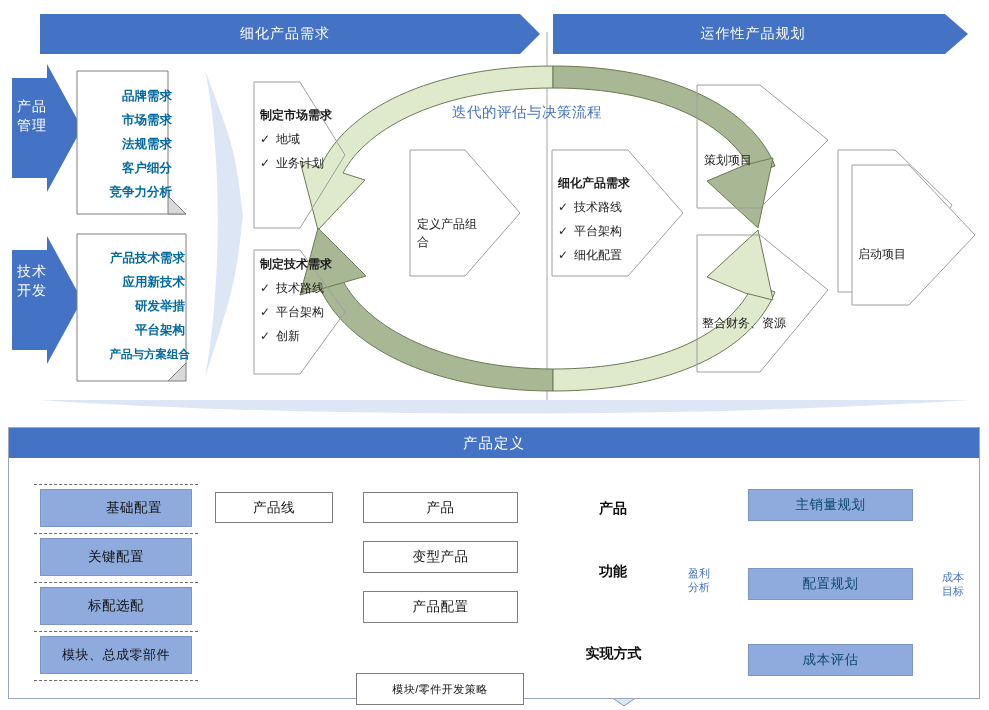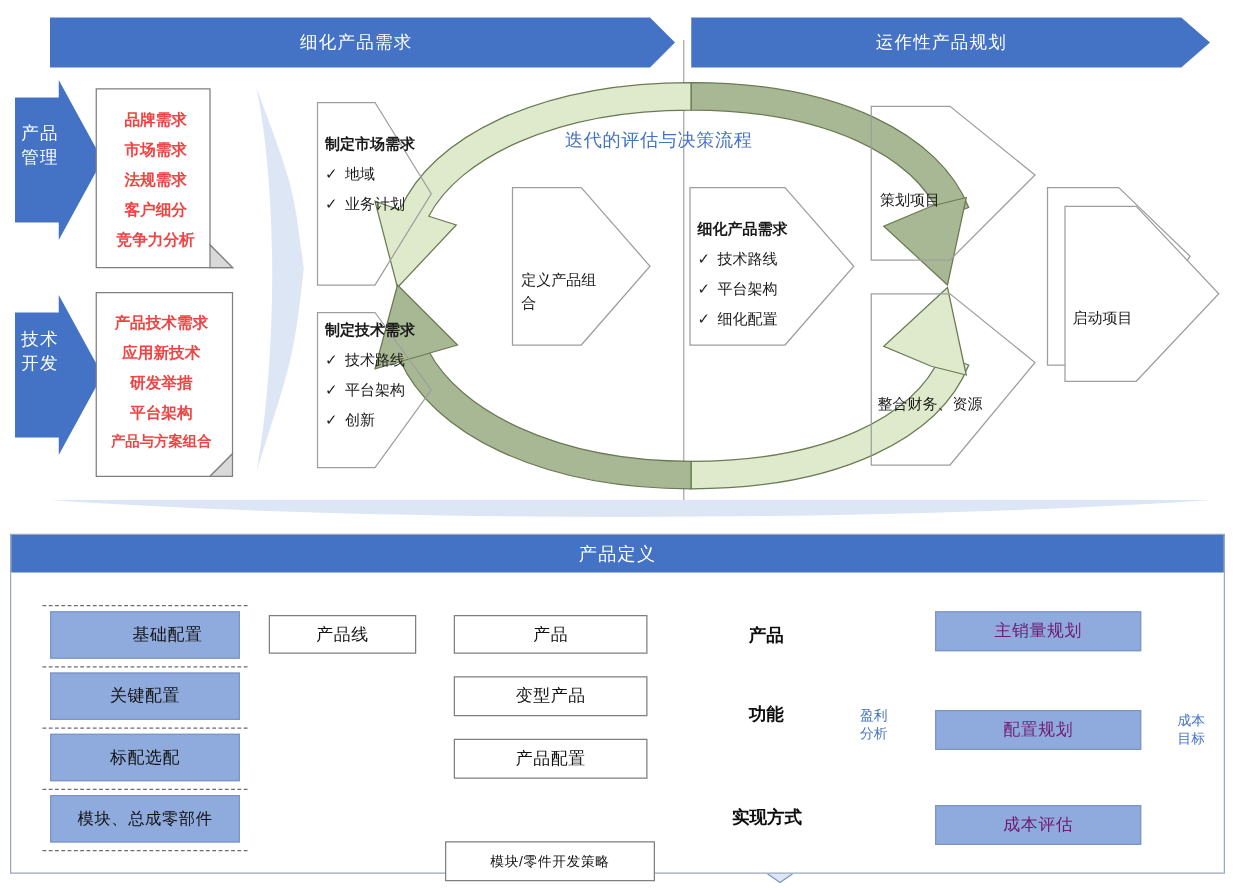--- a/index.html
+++ b/index.html
@@ -17,22 +17,22 @@
   }
 
   
   .sidearrow-label{
     position:absolute;color:#ffffff;font-size:14px;line-height:19px;
     text-align:center;letter-spacing:1px;white-space:normal;
   }
 
   
   .note-text{
-    position:absolute;text-align:center;font-size:12.5px;line-height:24px;
-    font-weight:bold;color:#ef4444;white-space:nowrap;
+    position:absolute;text-align:right;font-size:12.5px;line-height:24px;
+    font-weight:bold;color:#0369a1;white-space:nowrap;
   }
 
   
   .chev-text{
     position:absolute;font-size:12px;line-height:24px;color:#1a1a1a;white-space:nowrap;
   }
   .chev-text .hd{font-weight:bold;}
   .chev-text .li{display:block;}
   .chev-text .li .tick{display:inline-block;width:16px;color:#222;}
   .chev-plain{
@@ -73,21 +73,21 @@
   }
 
   .funnel-label{
     position:absolute;text-align:center;font-size:14px;font-weight:bold;color:#0d0d0d;
     white-space:nowrap;
   }
 
   .cyc-box{
     position:absolute;background:#8faadc;border:1px solid #7b95c6;box-sizing:border-box;
     display:flex;align-items:center;justify-content:center;
-    font-size:13.5px;color:#701a75;letter-spacing:.5px;
+    font-size:13.5px;color:#0c4a6e;letter-spacing:.5px;
   }
   .cyc-side{
     position:absolute;font-size:11px;line-height:14px;color:#4472c4;text-align:center;
     white-space:nowrap;
   }
 </style>
 </head>
 <body>
 
 <svg class="svglayer" viewBox="0 0 989 710">

